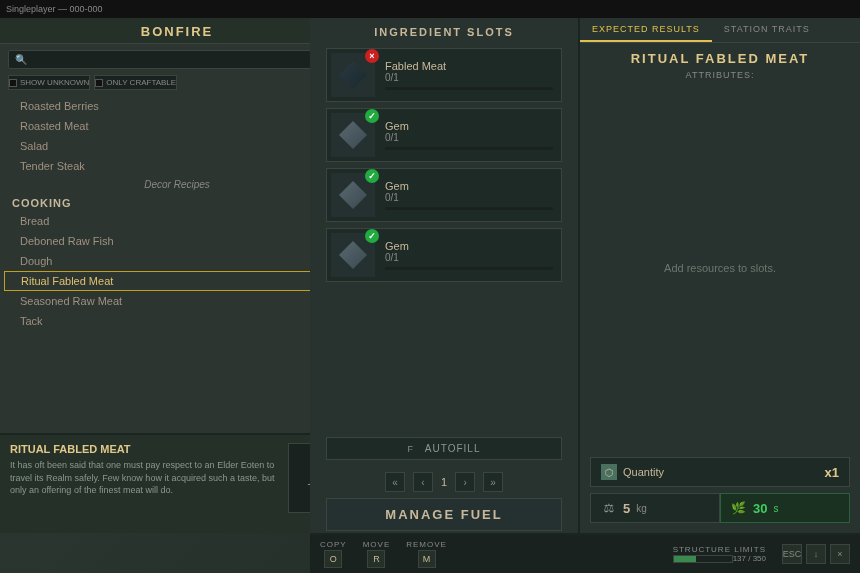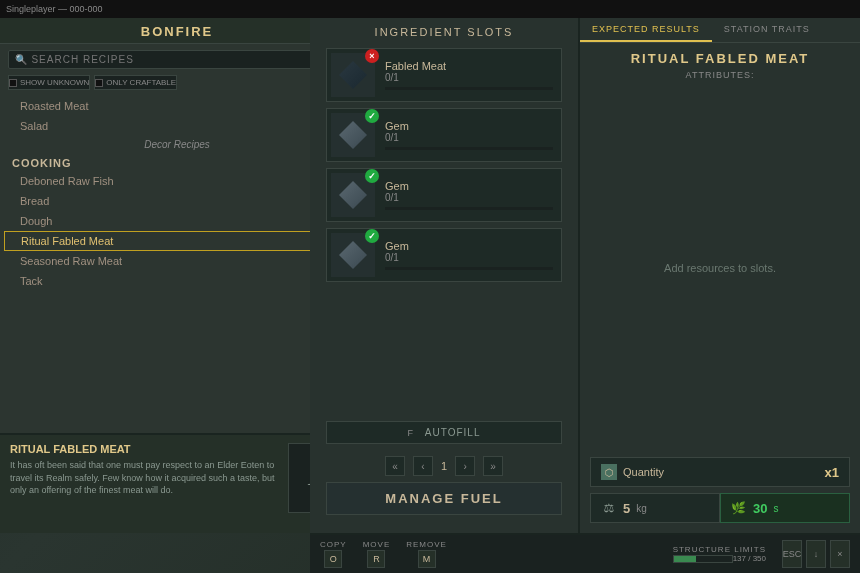--- a/index.html
+++ b/index.html
@@ -209,21 +209,21 @@
       bottom: 40px;
       background: #28322e;
       border-right: 2px solid #1a2420;
       display: flex;
       flex-direction: column;
     }
 
     .ingredients-title {
       text-align: center;
       font-size: 11px;
-      font-weight: normal;
+      font-weight: bold;
       color: #c8b89a;
       letter-spacing: 2px;
       padding: 8px 0 6px;
     }
 
     .ingredient-slots {
       flex: 1;
       padding: 4px 16px;
       display: flex;
       flex-direction: column;
@@ -319,21 +319,21 @@
       justify-content: center;
       font-size: 10px;
       cursor: pointer;
     }
     .nav-page {
       font-size: 11px;
       color: #c8b89a;
     }
 
     .manage-fuel-btn {
-      margin: 0 16px 18px;
+      margin: 0 16px 2px;
       background: #253030;
       border: 1px solid #3a4540;
       color: #c8b89a;
       font-size: 13px;
       font-weight: bold;
       letter-spacing: 2px;
       text-align: center;
       padding: 8px;
       cursor: pointer;
     }
@@ -529,21 +529,21 @@
       font-size: 8px;
       color: #888;
     }
 
     .corner-buttons {
       display: flex;
       gap: 4px;
     }
     .corner-btn {
       width: 20px;
-      height: 28px;
+      height: 20px;
       background: #253028;
       border: 1px solid #3a4540;
       display: flex;
       align-items: center;
       justify-content: center;
       font-size: 9px;
       color: #888;
       cursor: pointer;
     }
   </style>
@@ -554,51 +554,52 @@
 
 <div class="top-bar">
   <span class="top-bar-text">Singleplayer — 000-000</span>
 </div>
 
 <div class="left-panel">
   <div class="panel-title">BONFIRE</div>
 
   <div class="search-bar">
     <span class="search-icon">🔍</span>
-    <input class="search-input" type="text" placeholder="SEARCH RECIPES" style="">
   </div>
 
   <div class="filter-row">
     <div class="filter-btn">
       <span class="filter-check"></span>
       <span>SHOW UNKNOWN</span>
     </div>
     <div class="filter-btn">
       <span class="filter-check"></span>
       <span>ONLY CRAFTABLE</span>
     </div>
   </div>
 
   <div class="recipe-list">
 
+    <div class="recipe-item">Roasted Berries</div>
     <div class="recipe-item">Roasted Meat</div>
     <div class="recipe-item">Salad</div>
+    <div class="recipe-item">Tender Steak</div>
 
     <div class="recipe-category-header">Decor Recipes</div>
 
     <div class="category-row">
       <span class="category-name">COOKING</span>
       <span class="category-count">
         <span>6/6</span>
         <span class="arrow-icon">▼</span>
       </span>
     </div>
 
+    <div class="recipe-item">Bread</div>
     <div class="recipe-item">Deboned Raw Fish</div>
-    <div class="recipe-item">Bread</div>
     <div class="recipe-item">Dough</div>
     <div class="recipe-item selected">Ritual Fabled Meat</div>
     <div class="recipe-item">Seasoned Raw Meat</div>
     <div class="recipe-item">Tack</div>
   </div>
 
   <div class="bottom-info">
     <div class="bottom-info-text">
       <div class="bottom-info-title">RITUAL FABLED MEAT</div>
       <div class="bottom-info-desc">It has oft been said that one must pay respect to an Elder Eoten to travel its Realm safely. Few know how it acquired such a taste, but only an offering of the finest meat will do.</div>

